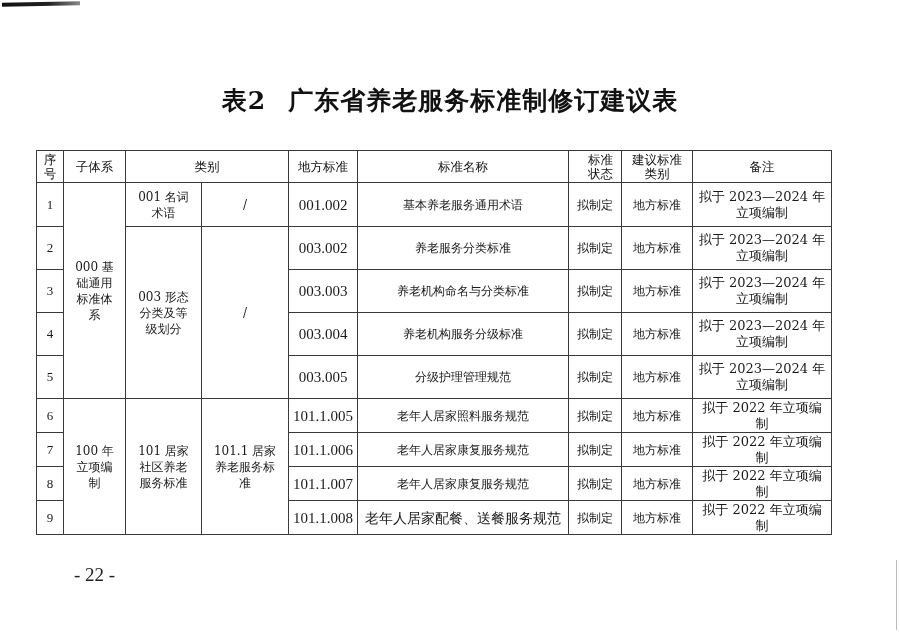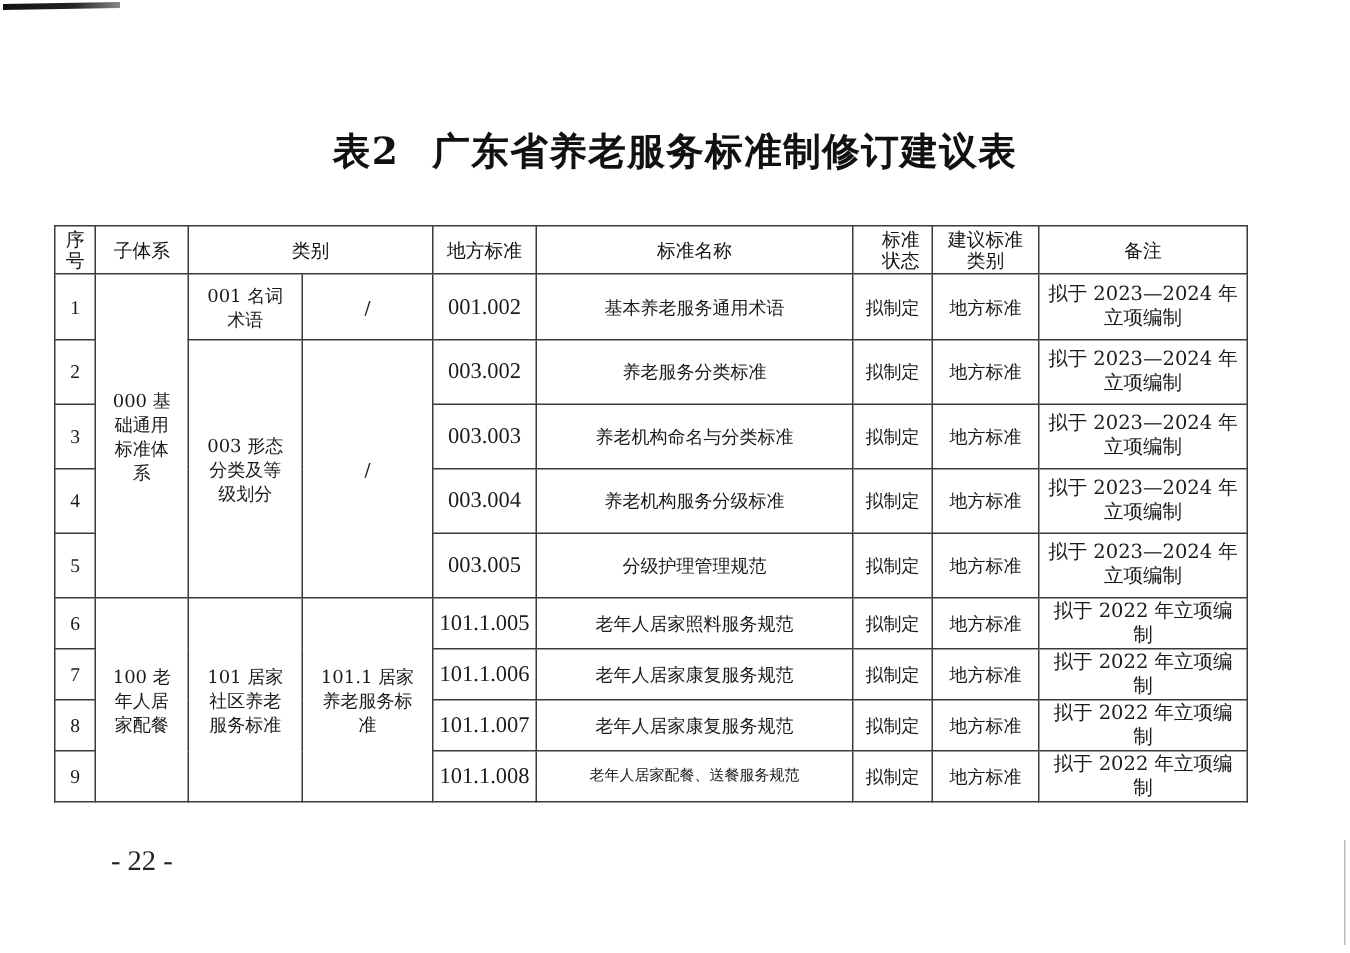--- a/index.html
+++ b/index.html
@@ -106,21 +106,21 @@
     <td class="seq">5</td>
     <td class="code">003.005</td>
     <td>分级护理管理规范</td>
     <td>拟制定</td>
     <td>地方标准</td>
     <td class="note">拟于 2023—2024 年立项编制</td>
   </tr>
 
   <tr class="rB">
     <td class="seq">6</td>
-    <td class="sub" rowspan="4" style="padding:0 8px;">100 老年人居家配餐</td>
+    <td class="sub" rowspan="4" style="padding:0 8px;">100 年立项编制</td>
     <td class="cat" rowspan="4" style="padding:0 8px;">101 居家社区养老服务标准</td>
     <td class="cat" rowspan="4" style="padding:0 8px;">101.1 居家养老服务标准</td>
     <td class="code">101.1.005</td>
     <td>老年人居家照料服务规范</td>
     <td>拟制定</td>
     <td>地方标准</td>
     <td class="note">拟于 2022 年立项编制</td>
   </tr>
 
   <tr class="rB">
@@ -137,21 +137,21 @@
     <td class="code">101.1.007</td>
     <td>老年人居家康复服务规范</td>
     <td>拟制定</td>
     <td>地方标准</td>
     <td class="note">拟于 2022 年立项编制</td>
   </tr>
 
   <tr class="rB">
     <td class="seq">9</td>
     <td class="code">101.1.008</td>
-    <td style="font-size:10px;">老年人居家配餐、送餐服务规范</td>
+    <td style="font-size:14px;">老年人居家配餐、送餐服务规范</td>
     <td>拟制定</td>
     <td>地方标准</td>
     <td class="note">拟于 2022 年立项编制</td>
   </tr>
 </tbody>
   </table>
 
 <div class="page-num">- 22 -</div>
 <div class="right-edge"></div>
 

